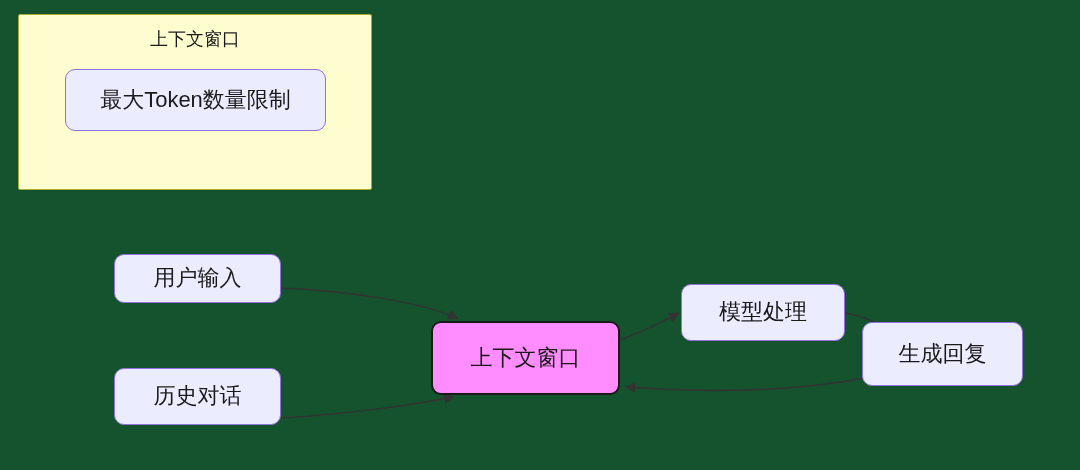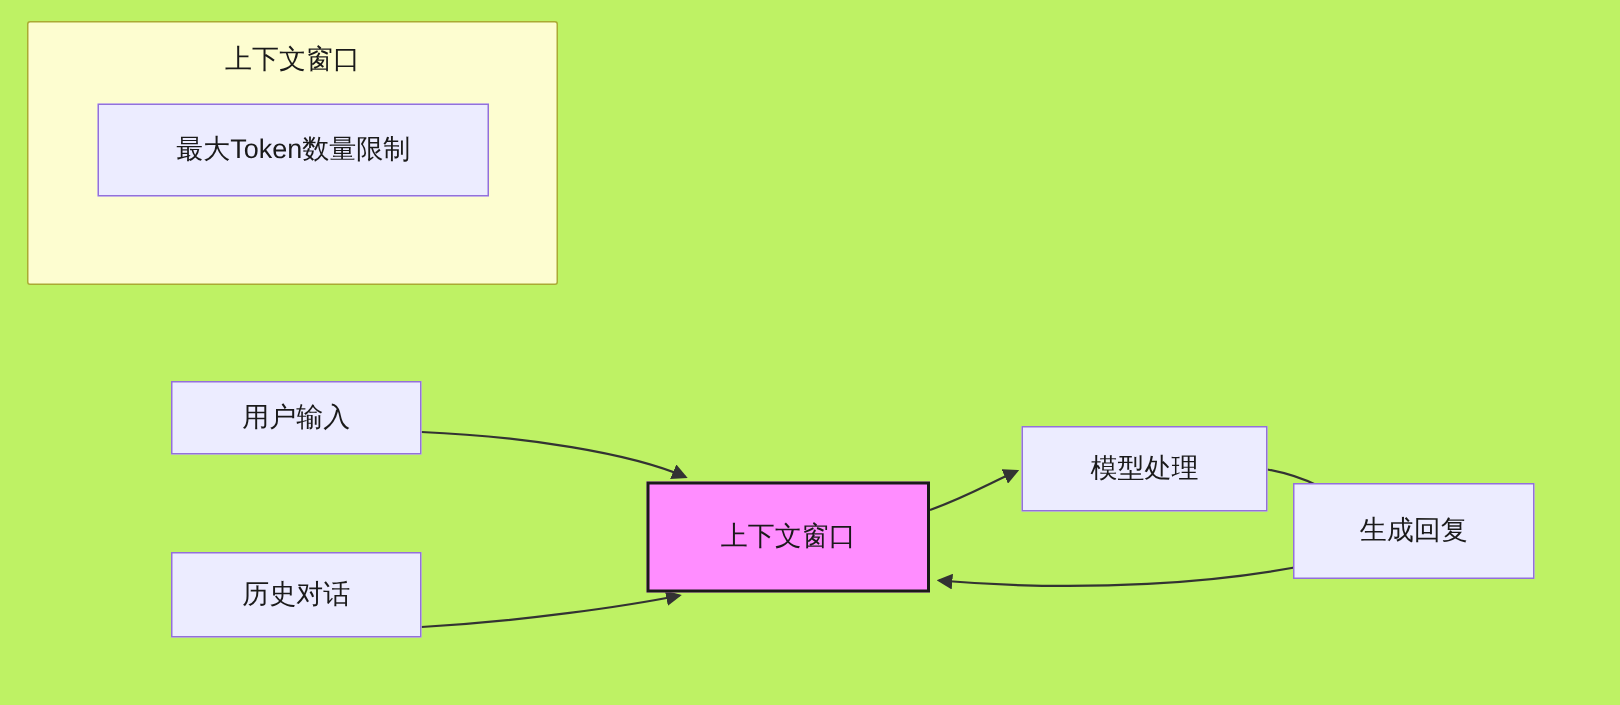--- a/index.html
+++ b/index.html
@@ -5,41 +5,41 @@
   html, body {
     margin: 0;
     padding: 0;
     background: #ffffff;
     font-family: "Liberation Sans", "DejaVu Sans", sans-serif;
   }
   .canvas {
     position: relative;
     width: 1080px;
     height: 470px;
-    background: #bef264;
+    background: #14532d;
     overflow: hidden;
   }
   .edges {
     position: absolute;
     left: 0;
     top: 0;
     width: 1080px;
     height: 470px;
     pointer-events: none;
   }
   .node {
     position: absolute;
     box-sizing: border-box;
     background: #ECECFF;
     border: 1px solid #9370DB;
-    border-radius: 0;
+    border-radius: 10px;
     display: flex;
     align-items: center;
     justify-content: center;
-    font-size: 18px;
+    font-size: 22px;
     color: #1a1a1a;
     text-align: center;
     line-height: 1.2;
   }
   .cluster {
     position: absolute;
     box-sizing: border-box;
     left: 18px;
     top: 14px;
     width: 354px;

